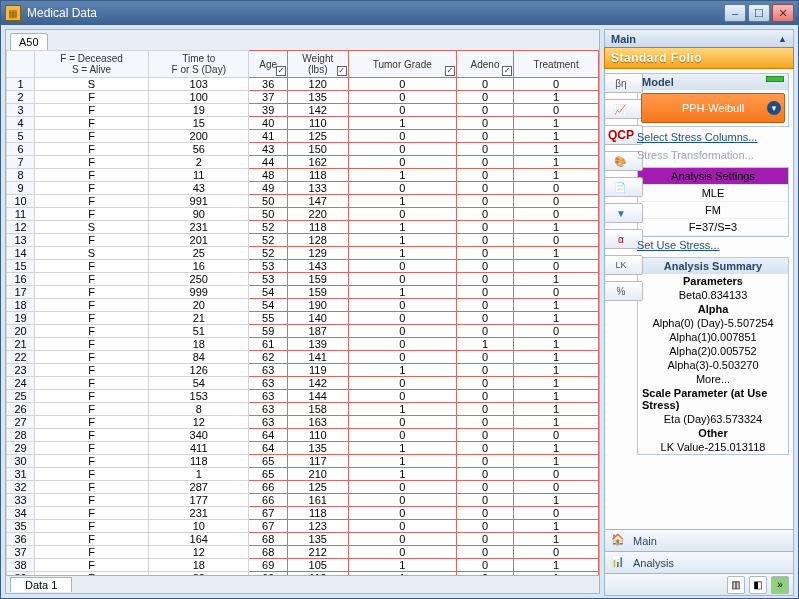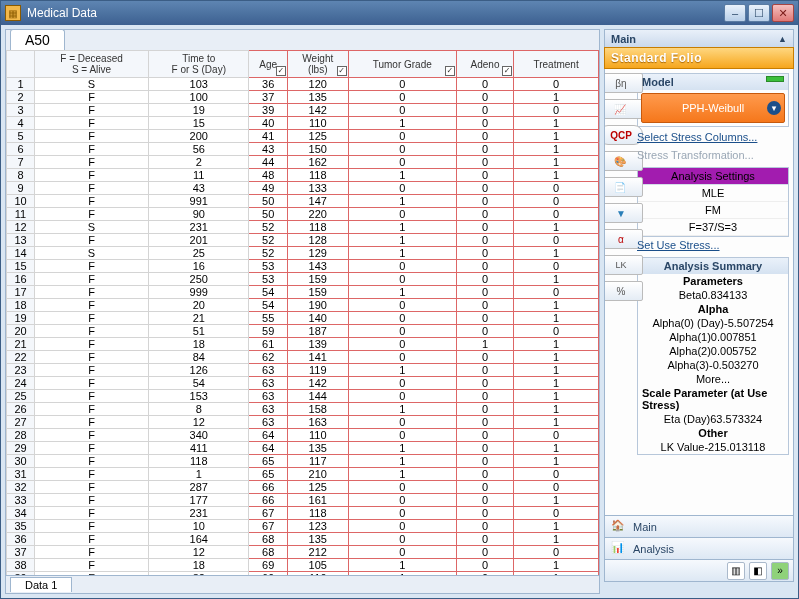--- a/index.html
+++ b/index.html
@@ -10,33 +10,33 @@
 .titlebar .ticon { width:16px; height:16px; background:#f2b84b; border:1px solid #8a5a00; margin-right:6px; display:flex;align-items:center;justify-content:center;font-size:10px;color:#8a5a00;}
 .titlebar .spacer { flex:1; }
 .titlebar .wbtn { width:22px; height:18px; margin-left:2px; background:linear-gradient(#eaf2fb,#b8cfe8); border:1px solid #5a7ca3; border-radius:2px; display:flex;align-items:center;justify-content:center; font-size:11px; color:#2a4666; cursor:pointer;}
 .titlebar .wbtn.close { background:linear-gradient(#f6c0bf,#e07876); color:#7a1b18; border-color:#a74542;}
 
 .body { flex:1; display:flex; min-height:0; }
 
 
 .sheet { flex:1; display:flex; flex-direction:column; background:#fff; border:1px solid #9fb6cf; margin:4px; min-width:0;}
 .tabstrip { height:20px; display:flex; align-items:flex-end; padding-left:4px; background:#e8eef6;}
-.tabstrip .tab { background:#fff; border:1px solid #9fb6cf; border-bottom:none; padding:2px 14px; font-size:14px; border-radius:3px 3px 0 0;margin-top:18px;}
+.tabstrip .tab { background:#fff; border:1px solid #9fb6cf; border-bottom:none; padding:2px 8px; font-size:11px; border-radius:3px 3px 0 0;margin-top:18px;}
 .gridwrap { flex:1; overflow:auto; position:relative; }
 table { border-collapse:collapse; font-size:11px; width:100%; }
 th, td { border:1px solid #d4d4d4; text-align:center; height:13px; padding:0 2px; white-space:nowrap; }
 th { background:#f4f7fb; font-weight:normal; font-size:10px; color:#333; position:relative; line-height:1.1; padding:2px 2px;}
 th.red, td.red { border:1px solid #d66; }
 th .chk { position:absolute; right:1px; bottom:1px; width:10px;height:10px; border:1px solid #666; background:#fff; font-size:8px; line-height:8px; color:#333;}
 td.rowhdr { background:#f4f7fb; width:28px; }
 .sheetfoot { height:18px; border-top:1px solid #9fb6cf; background:#e8eef6; display:flex; align-items:center;}
 .sheetfoot .stab { background:#fff; border:1px solid #9fb6cf; border-bottom:none; padding:1px 14px; font-size:11px; margin-left:4px;}
 
 
-.panel { width:190px; margin:4px 4px 16px 0; display:flex; flex-direction:column; font-size:11px; }
+.panel { width:190px; margin:4px 4px 2px 0; display:flex; flex-direction:column; font-size:11px; }
 .panel .phdr { height:18px; background:linear-gradient(#e9f0f9,#cad9ec); border:1px solid #9fb6cf; border-bottom:none; display:flex; align-items:center; padding:0 6px; color:#2a4666; font-weight:bold;}
 .panel .phdr .arrow { margin-left:auto; font-size:9px; color:#2a4666;}
 .folio { height:22px; background:linear-gradient(#ffd780,#f6a61d); border:1px solid #c77d00; color:#fff; font-weight:bold; display:flex;align-items:center; padding:0 6px; font-size:12px; text-shadow:0 1px 1px #a96500; letter-spacing:0.5px;}
 .panel .pbody { flex:1; background:#fdfdfd; border:1px solid #9fb6cf; border-top:none; padding:4px; overflow:auto;}
 .iconcol { width:24px; float:left; display:flex; flex-direction:column; gap:6px; align-items:center; margin-right:4px;}
 .iconcol .ic { width:44px;height:20px; border:1px solid #bbb; background:linear-gradient(#fff,#e4ecf5); border-radius:2px; font-size:10px; display:flex;align-items:center;justify-content:center; color:#555; cursor:pointer;}
 .rcol { margin-left:28px; }
 .section { border:1px solid #b7c7da; margin-bottom:4px; }
 .section .shdr { background:linear-gradient(#eaf1fa,#d5e2f1); padding:2px 4px; font-weight:bold; color:#2a4666; display:flex; }
 .section .shdr .grn { margin-left:auto; width:18px;height:6px; background:#3bbf3b; border:1px solid #2a8a2a;}
@@ -493,21 +493,21 @@
     <div class="panel">
       <div class="phdr">
         <span>Main</span>
         <span class="arrow">▲</span>
       </div>
       <div class="folio">Standard Folio</div>
       <div class="pbody">
         <div class="iconcol">
           <div class="ic">βη</div>
           <div class="ic">📈</div>
-          <div class="ic" style="color:#b00;font-weight:bold;font-size:10px;border-radius:9px;">QCP</div>
+          <div class="ic" style="color:#b00;font-weight:bold;font-size:12px;">QCP</div>
           <div class="ic">🎨</div>
           <div class="ic">📄</div>
           <div class="ic" style="color:#2a7fb8;">▼</div>
           <div class="ic" style="color:#b00;">α</div>
           <div class="ic" style="font-size:9px;">LK</div>
           <div class="ic">%</div>
         </div>
         <div class="rcol">
           <div class="section">
             <div class="shdr">

